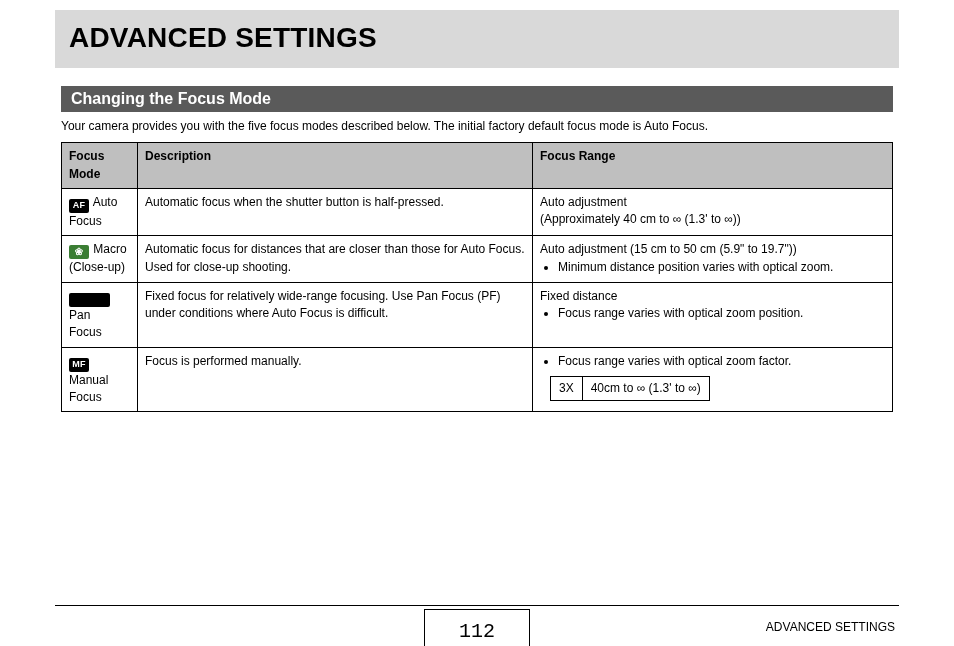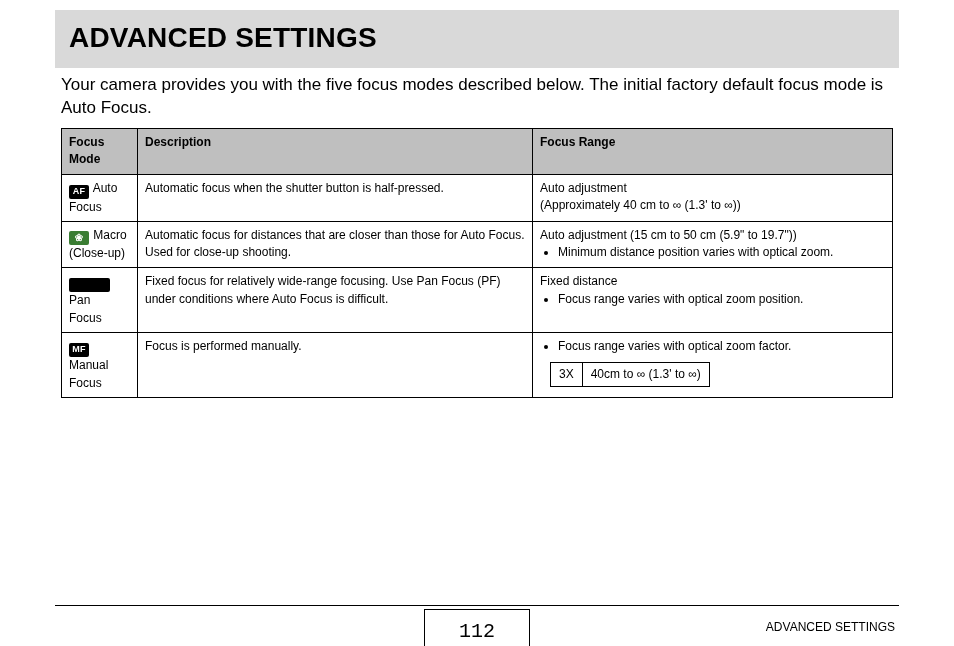--- a/index.html
+++ b/index.html
@@ -2,21 +2,21 @@
 <html><head>
 <meta charset="utf-8">
 <style>
   * { box-sizing: border-box; margin: 0; padding: 0; }
   html, body { width: 954px; height: 646px; font-family: Arial, Helvetica, sans-serif; background: #fff; color: #000; }
   .page { padding: 0 55px 0 55px; position: relative; height: 100%; }
   .h1-band { background: #d9d9d9; padding: 12px 14px 14px 14px; margin-top: 10px; }
   .h1-band h1 { font-size: 28px; font-weight: bold; letter-spacing: 0.2px; }
   .content { padding: 0 6px; }
   .h2-band { background: #5a5a5a; color: #fff; padding: 4px 10px; margin-top: 18px; font-size: 16px; font-weight: bold; }
-  .intro { font-size: 17px; margin: 6px 0 8px 0; line-height: 1.35; }
+  .intro { font-size: 12px; margin: 6px 0 8px 0; line-height: 1.35; }
 
   table.outer { width: 100%; border-collapse: collapse; font-size: 12px; }
   table.outer th, table.outer td { border: 1px solid #000; padding: 5px 7px; vertical-align: top; line-height: 1.45; text-align: left; }
   table.outer th { background: #bfbfbf; font-weight: bold; }
   .col-mode { width: 76px; }
   .col-desc { width: 395px; }
 
   .icon-box { display: inline-block; width: 20px; height: 14px; border-radius: 2px; vertical-align: -2px; color: #fff; font-size: 9px; font-weight: bold; text-align: center; line-height: 13px; margin-right: 1px; letter-spacing: 0.3px; }
   .ic-af { background:#000; }
   .ic-macro { background:#3a7d33; font-size:10px; }
@@ -41,20 +41,21 @@
 </head>
 <body>
 
 <div class="page">
 
   <div class="h1-band">
     <h1>ADVANCED SETTINGS</h1>
   </div>
 
   <div class="content">
+    <div class="h2-band">Changing the Focus Mode</div>
     <p class="intro">Your camera provides you with the five focus modes described below. The initial factory default focus mode is Auto Focus.</p>
 
     <table class="outer">
       <tbody>
           <tr>
         <th class="col-mode">Focus Mode</th>
         <th class="col-desc">Description</th>
         <th>Focus Range</th>
       </tr>
 

